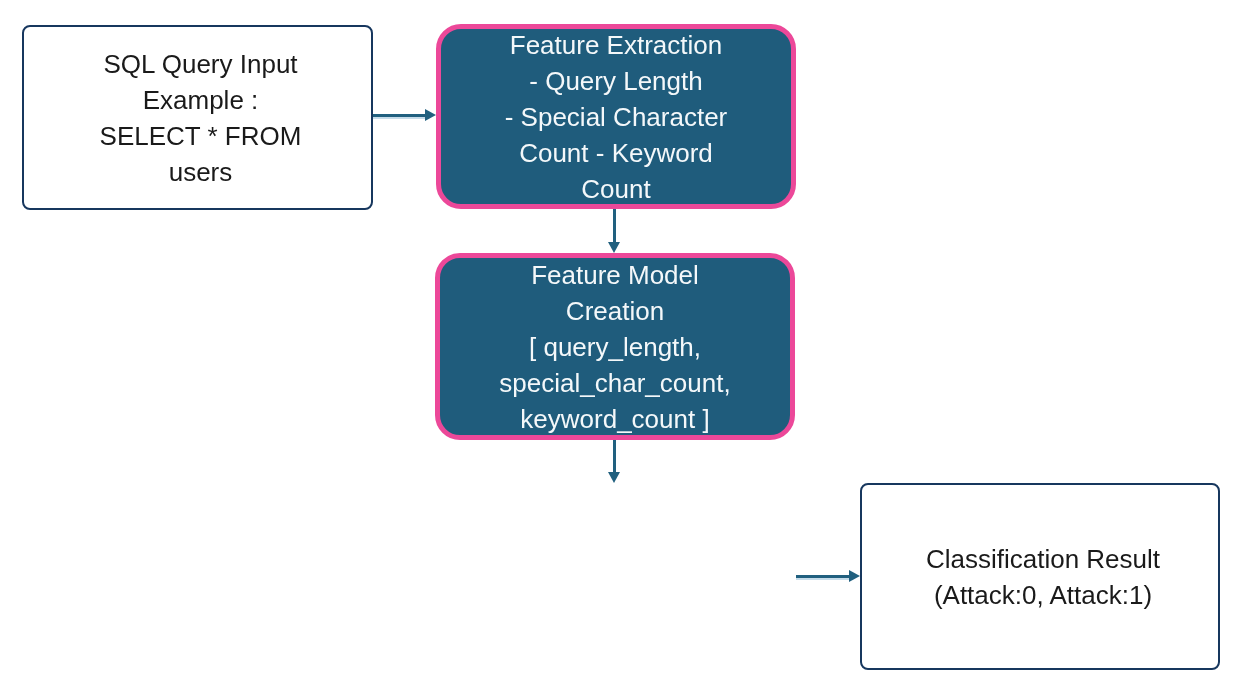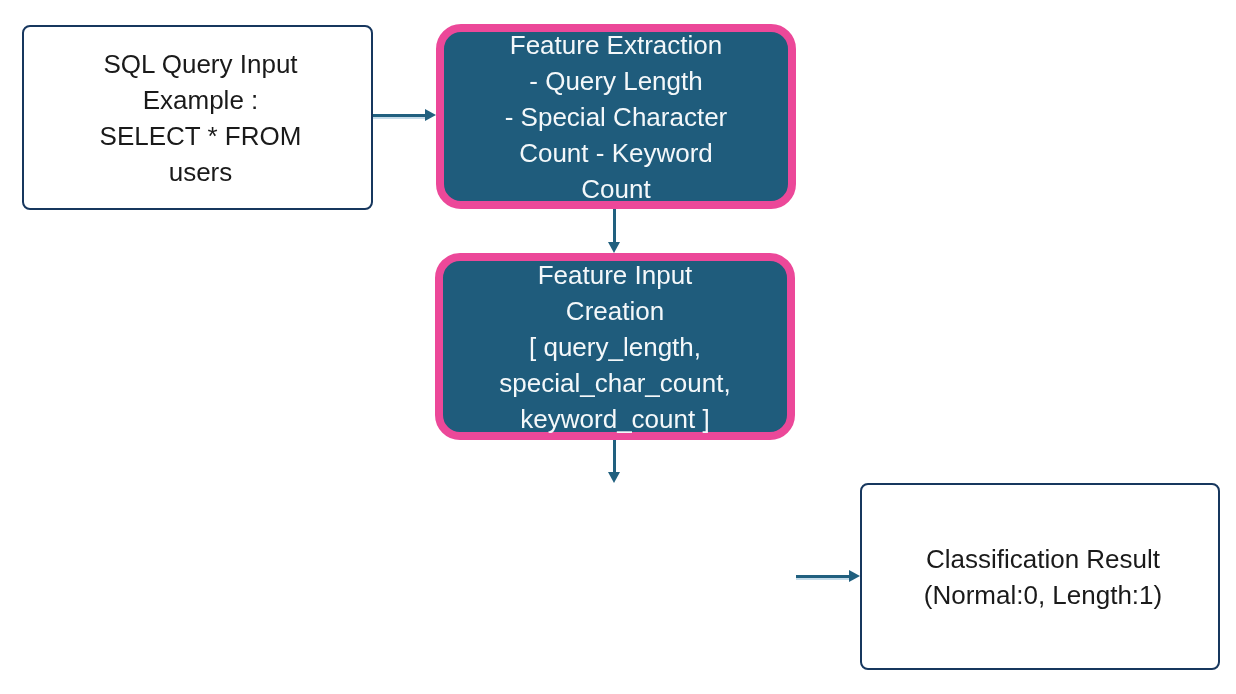--- a/index.html
+++ b/index.html
@@ -21,21 +21,21 @@
 
   .node-io {
     background: #ffffff;
     border: 2.5px solid #17375e;
     color: #1a1a1a;
     border-radius: 8px;
     padding-left: 6px;
   }
   .node-process {
     background: #1f5c7c;
-    border: 8px solid #ec4899;
+    border: 5px solid #ec4899;
     color: #f4f8fa;
     border-radius: 25px;
   }
 
   
   .arrow { position: absolute; background: #21607f; }
   .arrow-h { height: 3px; box-shadow: 0 2px 0 #c6dcea; }
   .arrow-h::after {
     content: ""; position: absolute; right: -10px; top: -5px;
     width: 0; height: 0;
@@ -82,30 +82,30 @@
     <span class="node-text">Feature Extraction
 - Query Length
 - Special Character
 Count - Keyword
 Count</span>
   </div>
 
   <div id="arrow-extract-to-vector" class="arrow arrow-v"></div>
 
   <div id="node-feature-vector" class="node node-process">
-    <span class="node-text">Feature Input
+    <span class="node-text">Feature Model
 Creation
 [ query_length,
 special_char_count,
 keyword_count ]</span>
   </div>
 
   <div id="arrow-vector-to-model" class="arrow arrow-v"></div>
 
 
   <div id="arrow-model-to-result" class="arrow arrow-h"></div>
 
   <div id="node-class-result" class="node node-io">
     <span class="node-text">Classification Result
-(Normal:0, Length:1)</span>
+(Attack:0, Attack:1)</span>
   </div>
 
 </div>
 
 </body></html>

